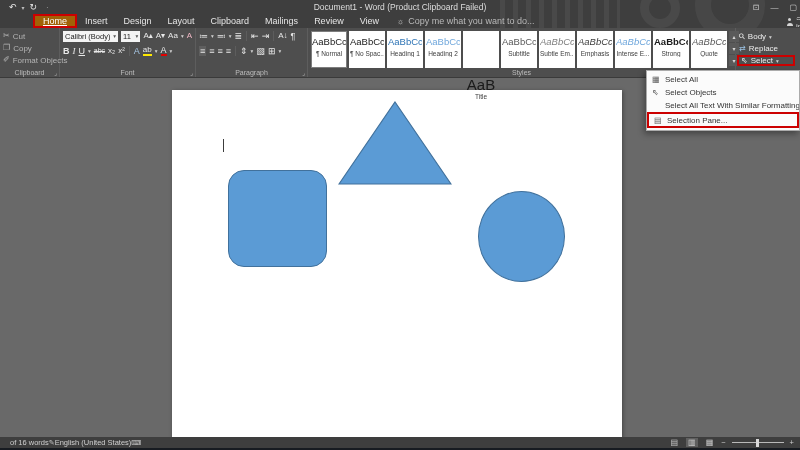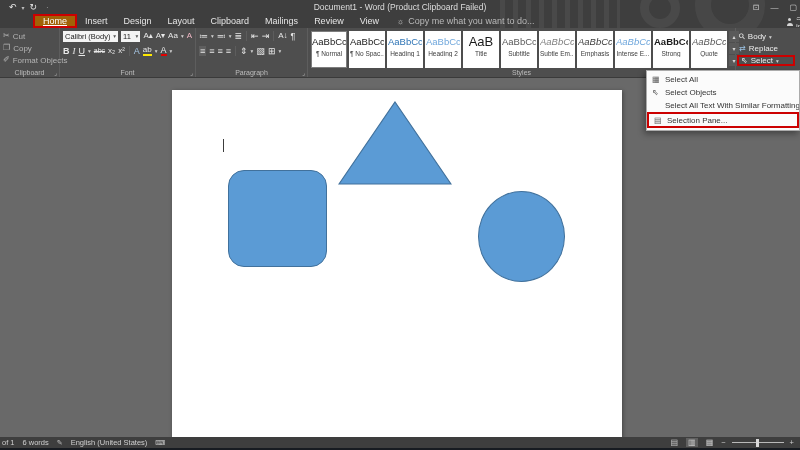--- a/index.html
+++ b/index.html
@@ -59,21 +59,21 @@
   .g-paragraph { width:112px; }
   
   .g-styles { width:428px; display:flex; }
   .tiles { display:flex; gap:2px; margin-top:1px; }
   .tile { width:36px; height:37px; background:#fff; text-align:center; padding-top:3px; border:1px solid transparent; cursor:default; }
   .tile.selected { border-color:#7d7d7d; }
   .tile .sample { font-size:9.5px; line-height:13px; color:#1a1a1a; white-space:nowrap; overflow:hidden; display:block; }
   .tile .stl-label { font-size:6.5px; color:#3c3c3c; white-space:nowrap; overflow:hidden; display:block; margin-top:2px; }
   .tile.s-h1 .sample { color:var(--heading_blue); }
   .tile.s-h2 .sample { color:var(--heading_blue_light); }
-  .tile.s-title .sample { font-size:13px; }
+  .tile.s-title .sample { font-size:15px;margin-top:43px; }
   .tile.s-subtitle .sample { color:#595959; }
   .tile.s-subtle .sample { color:#808080; font-style:italic; }
   .tile.s-emph .sample { color:#404040; font-style:italic; }
   .tile.s-intense .sample { color:var(--heading_blue_light); font-style:italic; }
   .tile.s-strong .sample { font-weight:bold; }
   .tile.s-quote .sample { color:#595959; font-style:italic; }
   .style-scroll { display:flex; flex-direction:column; gap:1px; margin:1px 0 0 2px; }
   .style-scroll .sbtn { width:10px; height:12px; background:#5a5a5a; color:#d8d8d8; font-size:6px; display:flex; align-items:center; justify-content:center; }
   
   .g-editing { width:62px; border-right:none; }
@@ -88,21 +88,21 @@
   .shape-rect { position:absolute; left:56px; top:80px; width:99px; height:97px; border-radius:16px; background:var(--shape_fill); border:1px solid var(--shape_stroke); }
   .shape-tri { position:absolute; left:166px; top:11px; }
   .shape-circle { position:absolute; left:306px; top:101px; width:87px; height:91px; border-radius:50%; background:var(--shape_fill); border:1px solid var(--shape_stroke); }
   
   .menu { position:absolute; left:646px; top:70px; width:154px; background:#fbfbfb; border:1px solid #ababab; box-shadow:-2px 3px 6px rgba(0,0,0,.35); z-index:40; padding:2px 0; }
   .menu-item { display:flex; align-items:center; height:13px; padding:0 4px 0 5px; color:#333; font-size:8px; white-space:nowrap; overflow:hidden; }
   .menu-item .mi-icon { width:13px; flex:none; font-size:8px; color:#555; }
   .menu-item.annotated { border:2px solid var(--annotation_red); height:16px; }
   
   .statusbar { position:absolute; left:0; right:0; bottom:2px; height:11px; background:#3e3e3e; display:flex; align-items:center; font-size:7.5px; color:#cfcfcf; z-index:30; }
-  .statusbar .left { display:flex; align-items:center; gap:8px; padding-left:2px; }
+  .statusbar .left { display:flex; align-items:center; padding-left:10px; }
   .statusbar .right { margin-left:auto; display:flex; align-items:center; gap:6px; padding-right:6px; }
   .view-btn { font-size:8px; color:#d0d0d0; padding:0 2px; }
   .view-btn.active { background:#5f5f5f; }
   .zoom-track { position:relative; width:52px; height:1px; background:#b9b9b9; }
   .zoom-thumb { position:absolute; left:24px; top:-3.5px; width:3px; height:8px; background:#d9d9d9; }
   .bottom-strip { position:absolute; left:0; right:0; bottom:0; height:2px; background:#171b21; z-index:31; }
   .st-ic { font-size:7px; color:#c5c5c5; }
 </style>
 </head>
 <body>

